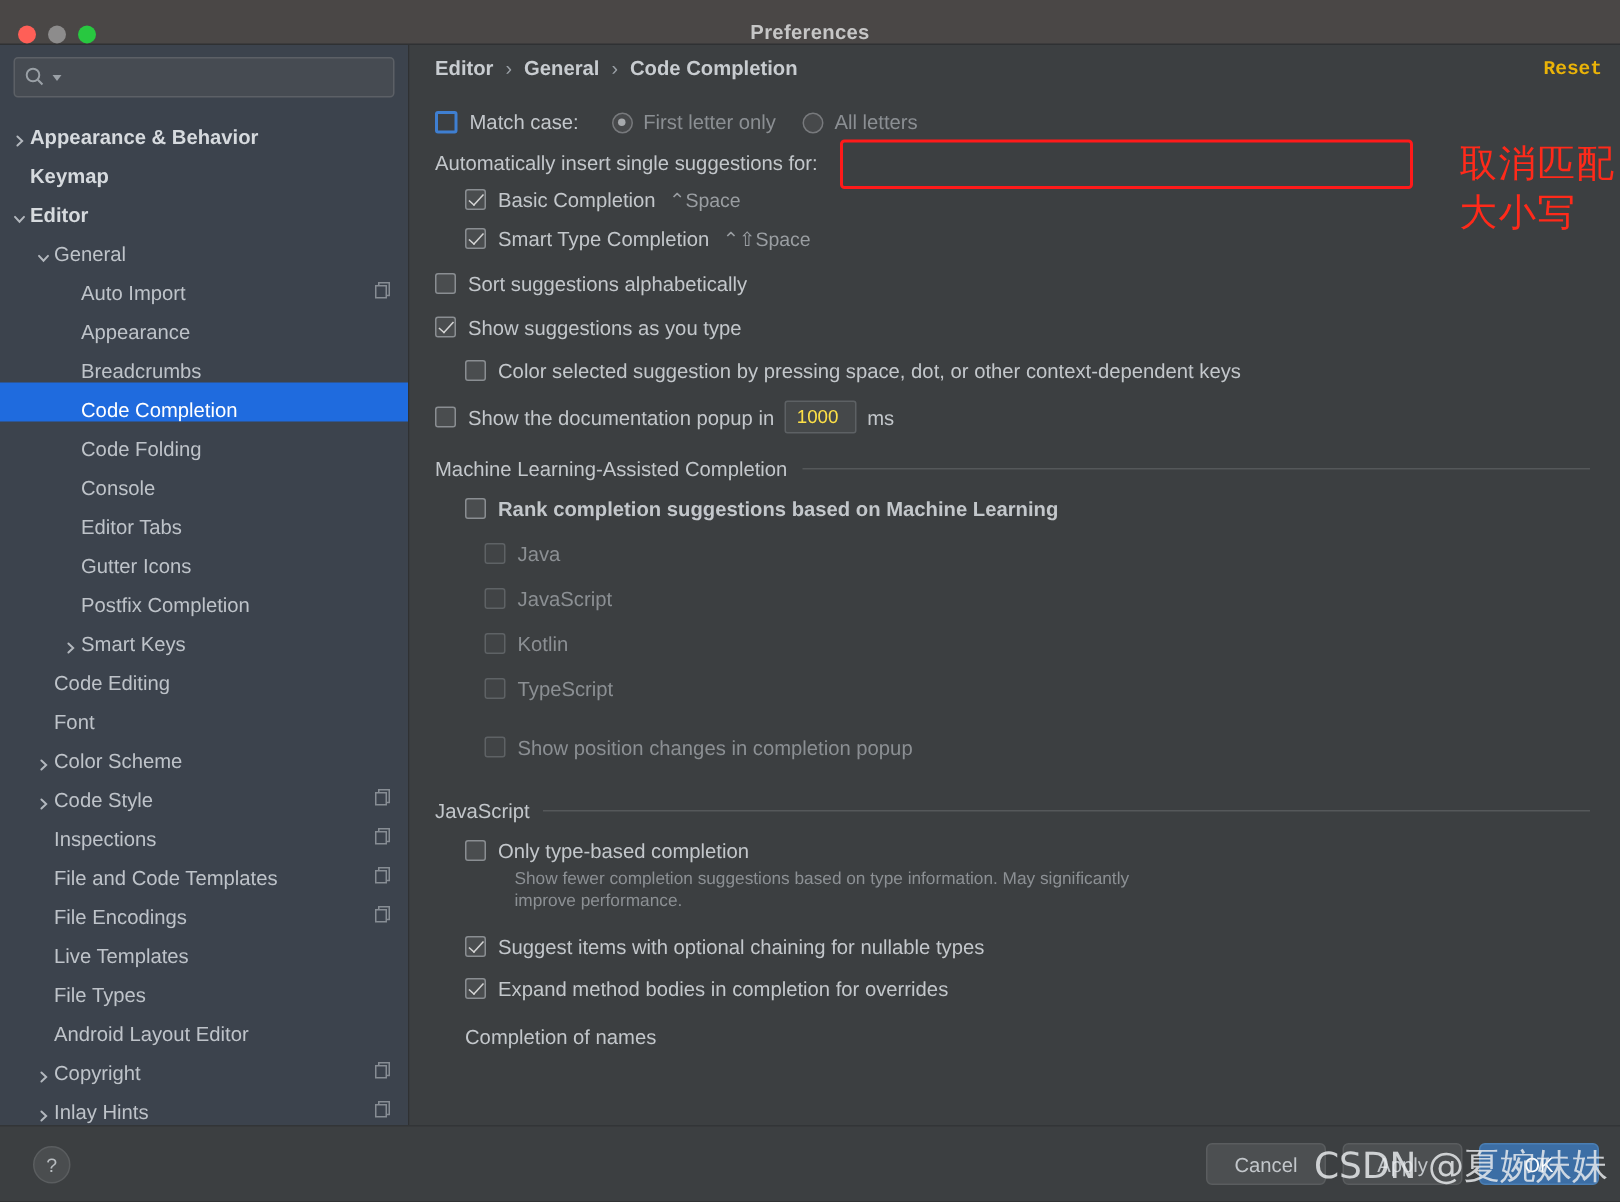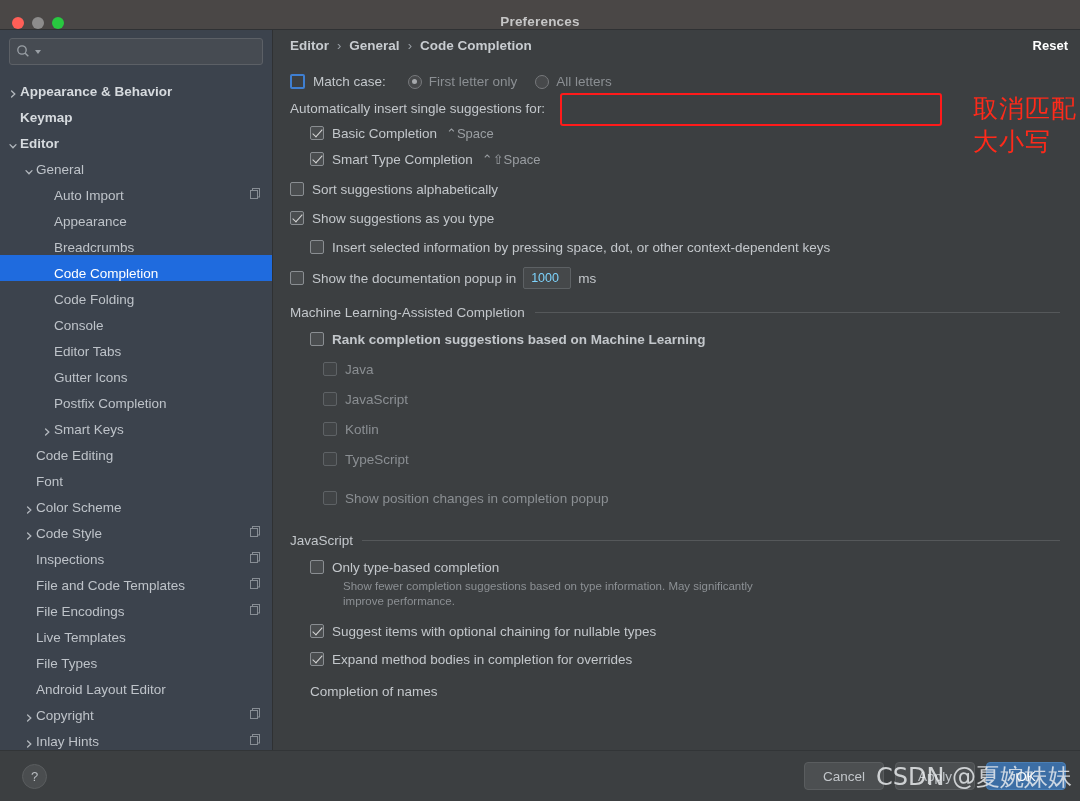--- a/index.html
+++ b/index.html
@@ -83,22 +83,22 @@
     position: relative; overflow: hidden;
   }
   .crumbs {
     height: 30px; flex: 0 0 30px;
     display: flex; align-items: center;
     padding: 0 12px 0 17px; gap: 8px;
     font-size: 13.5px; font-weight: bold; color: #c8ccd0;
   }
   .crumb-sep { color: #9aa0a6; font-weight: normal; font-size: 13px; }
   .reset-link {
-    margin-left: auto; color: #ffffff; font-size: 13px;
-    font-weight: bold; cursor: pointer;
+    margin-left: auto; color: #eab308; font-size: 13px;
+    font-weight: bold; cursor: pointer; font-family: Liberation Mono, monospace;
   }
   .panel {
     flex: 1 1 auto; padding: 6px 20px 0 17px;
     overflow: hidden; position: relative;
   }
   .row { display: flex; align-items: center; min-height: 26px; }
   .row.tight { min-height: 23px; }
   .lab { font-size: 13.5px; color: #c3c7cb; }
   .lab.dim { color: #8b8f93; }
   .shortcut { color: #9a9ea2; font-size: 13px; margin-left: 9px; }
@@ -131,21 +131,21 @@
   }
   .sep-head {
     display: flex; align-items: center; gap: 9px;
     margin-top: 12px; margin-bottom: 4px;
   }
   .sep-head .t { font-size: 13.5px; color: #c3c7cb; white-space: nowrap; }
   .sep-head .ln { flex: 1 1 auto; height: 1px; background: #55585a; }
   .num-field {
     width: 48px; height: 22px; margin: 0 7px;
     background: #45484a; border: 1px solid #5d6164; border-radius: 2px;
-    color: #7dd3fc; font-size: 12.5px;
+    color: #fde047; font-size: 12.5px;
     display: flex; align-items: center; padding-left: 7px;
   }
   .subnote {
     font-size: 11.5px; color: #8c9094; line-height: 15px;
     padding-left: 53px; max-width: 500px; margin-top: -1px;
   }
   .indent1 { padding-left: 20px; }
   .indent2 { padding-left: 33px; }
   
   .anno-box {
@@ -436,21 +436,21 @@
           <span class="lab">Sort suggestions alphabetically</span>
         </div>
 
         <div class="row" style="margin-top:3px;">
           <span class="cb checked"></span>
           <span class="lab">Show suggestions as you type</span>
         </div>
 
         <div class="row indent1" style="margin-top:3px;">
           <span class="cb"></span>
-          <span class="lab">Insert selected information by pressing space, dot, or other context-dependent keys</span>
+          <span class="lab">Color selected suggestion by pressing space, dot, or other context-dependent keys</span>
         </div>
 
         <div class="row" style="margin-top:5px;">
           <span class="cb"></span>
           <span class="lab">Show the documentation popup in</span>
           <span class="num-field">1000</span>
           <span class="lab">ms</span>
         </div>
 
         <div class="sep-head" style="margin-top:14px;gap:10px;">

